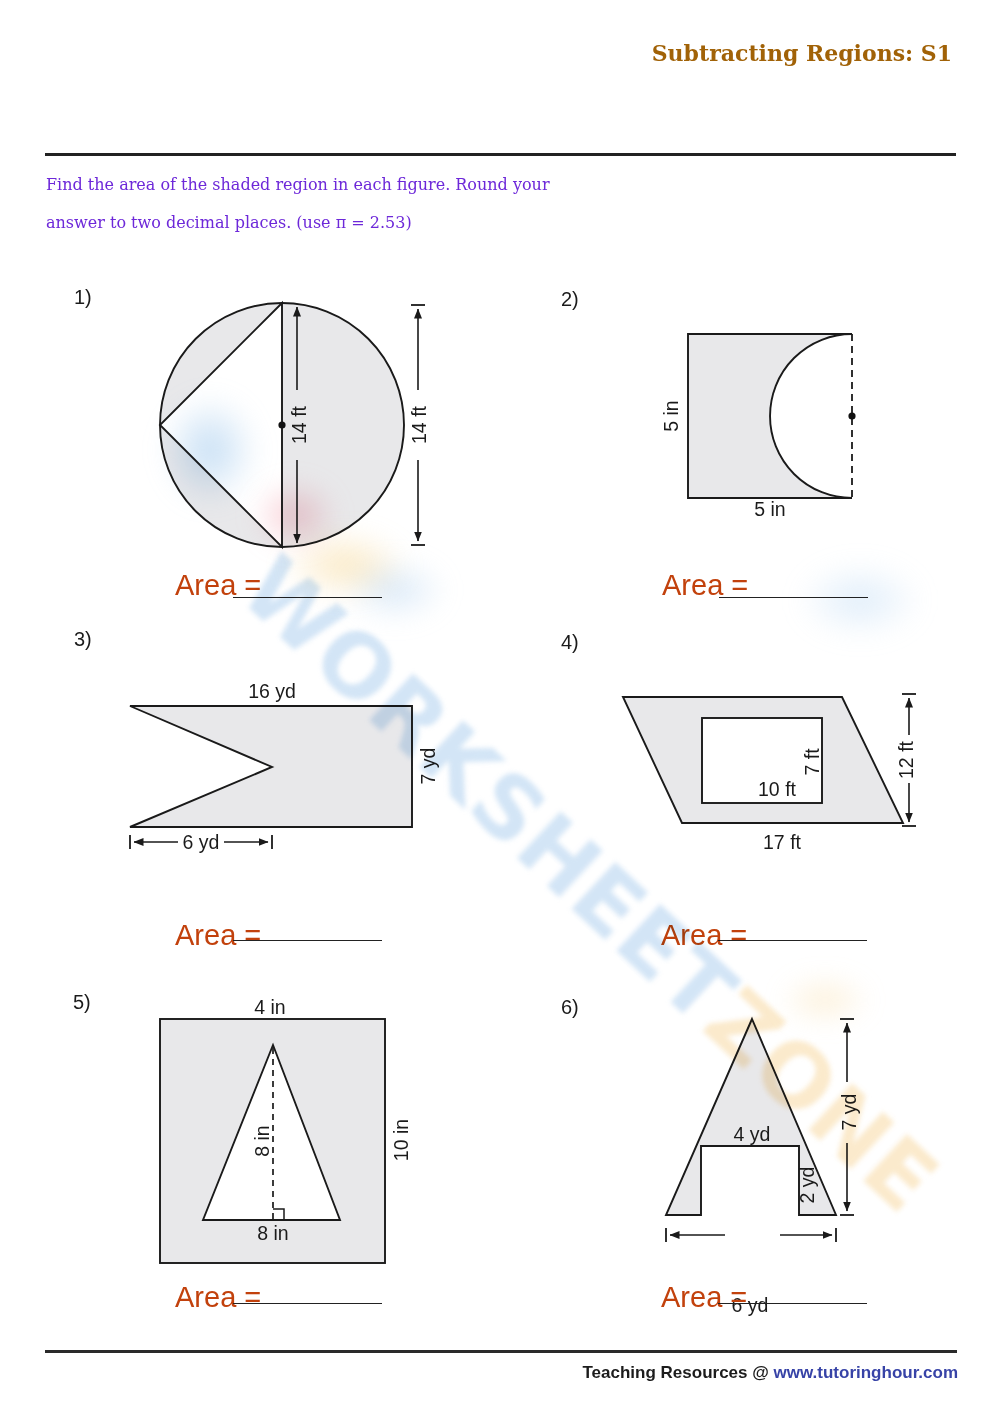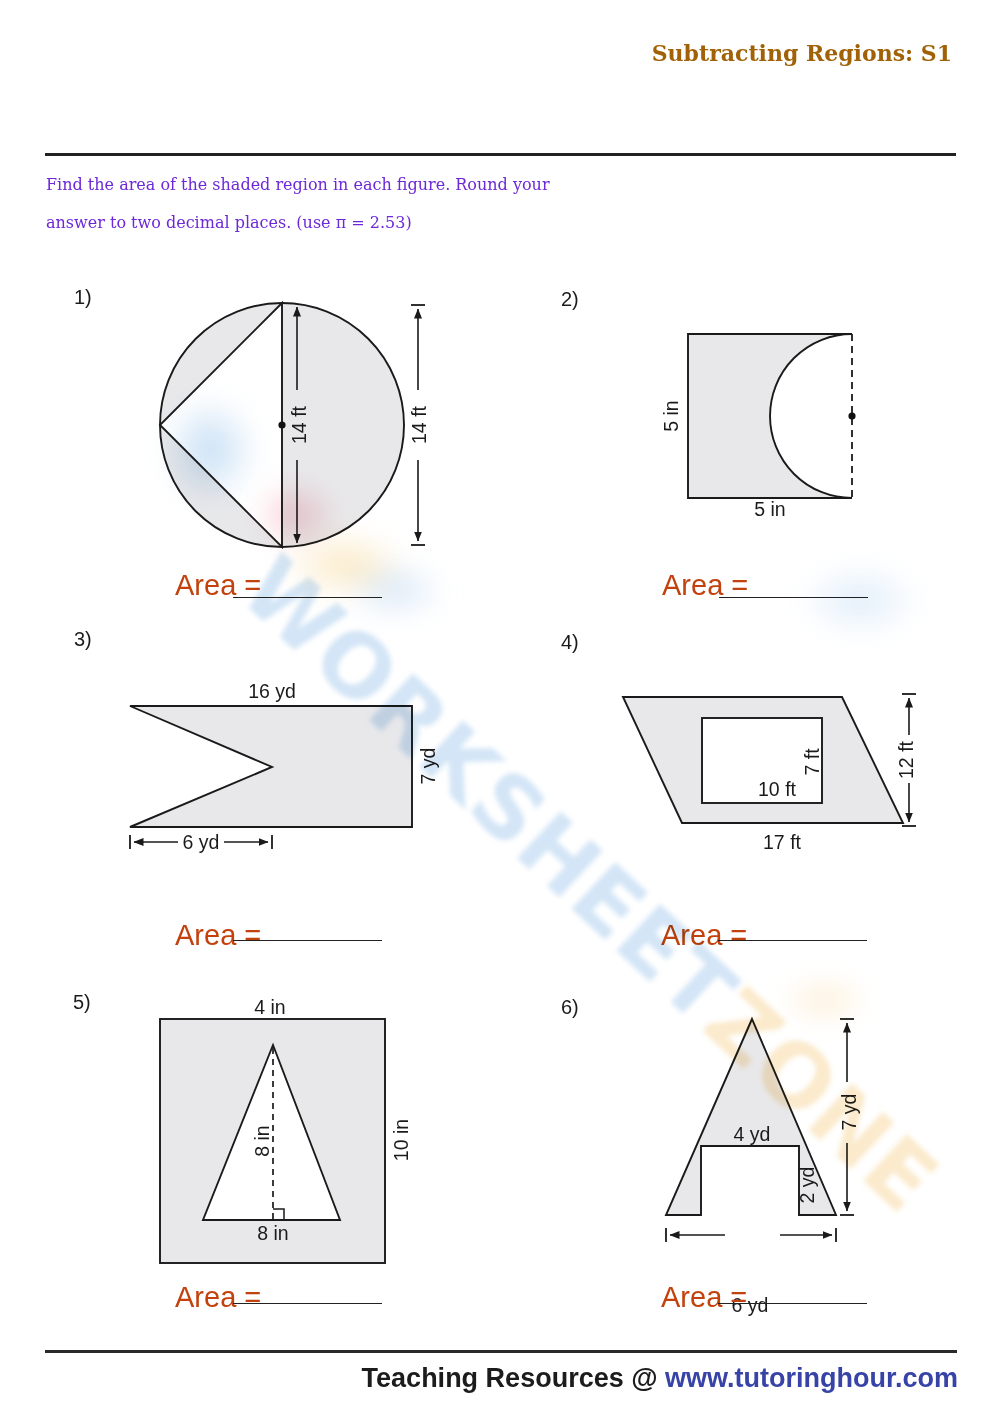--- a/index.html
+++ b/index.html
@@ -13,21 +13,21 @@
   .instructions{position:absolute;left:46px;top:166px;font-family:"DejaVu Serif",serif;
         font-size:16px;line-height:38px;color:#6d28d9;white-space:nowrap;}
   .pnum{position:absolute;font-size:20px;color:#1b1b1b;}
   .plabel{position:absolute;font-size:19.5px;color:#1b1b1b;white-space:nowrap;
         transform:translate(-50%,-50%);}
   .plabel.rot{transform:translate(-50%,-50%) rotate(-90deg);}
   .area-label{position:absolute;font-size:29px;color:#c2410c;white-space:nowrap;}
   .blank{position:absolute;height:0;border-bottom:1.6px solid #222;}
   .figure-svg{position:absolute;}
   .footer-rule{position:absolute;left:45px;top:1350px;width:912px;height:2.5px;background:#2a2a2a;}
-  .footer-text{position:absolute;right:42px;top:1363px;font-size:27px;font-weight:bold;white-space:nowrap;}
+  .footer-text{position:absolute;right:42px;top:1363px;font-size:17px;font-weight:bold;white-space:nowrap;}
   .footer-text .prefix{color:#1c1c1c;}
   .footer-text .link{color:#3743a7;}
   .overlay{position:absolute;left:0;top:0;width:1000px;height:1415px;pointer-events:none;}
   .watermark{position:absolute;left:292px;top:536px;transform:rotate(43deg);transform-origin:0 0;
         font-family:"DejaVu Sans",sans-serif;font-weight:bold;font-size:88px;letter-spacing:1px;
         white-space:nowrap;filter:blur(2.5px);mix-blend-mode:multiply;}
   .watermark .w1{color:rgba(150,193,233,0.42);}
   .watermark .w2{color:rgba(246,203,128,0.40);}
   .blob{position:absolute;filter:blur(12px);mix-blend-mode:multiply;border-radius:50%;}
   svg{display:block;}

